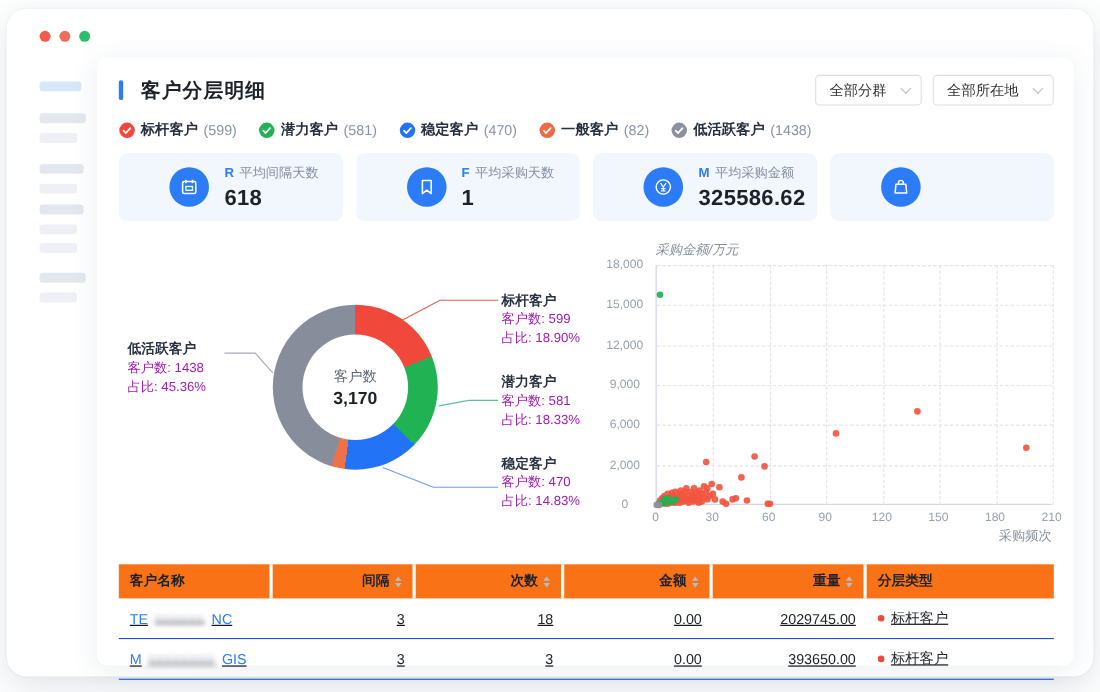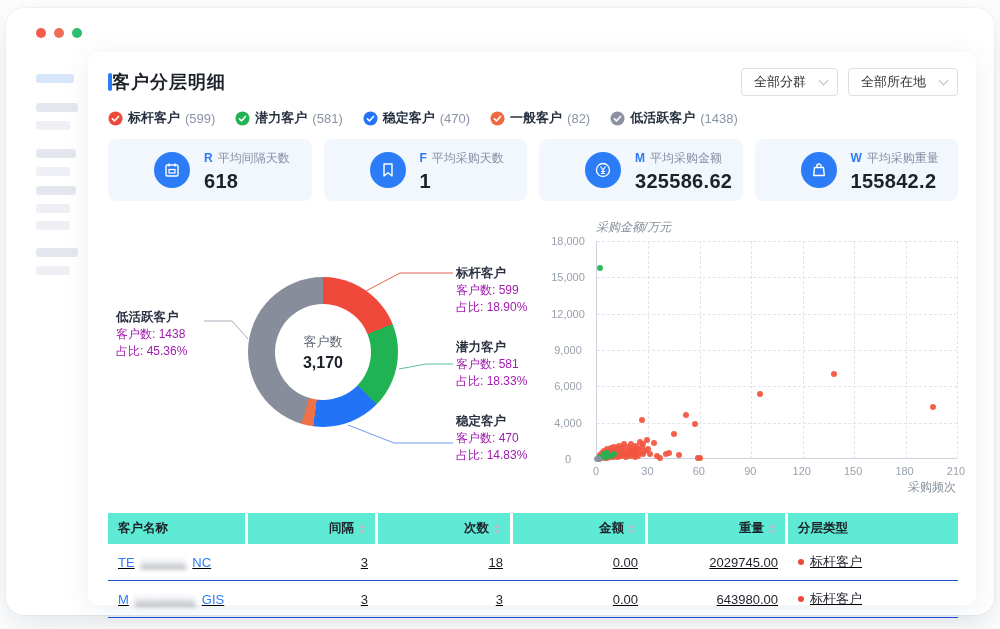--- a/index.html
+++ b/index.html
@@ -12,21 +12,21 @@
   
   .sidebar { position:absolute; left:30px; top:66px; width:56px; }
   .sk { height:9px; border-radius:3px; }
   .sk.blue { background:#d8e6fa; }
   .sk.mid  { background:#e4e7ee; }
   .sk.light{ background:#eef0f5; }
   
   .panel { position:absolute; left:82px; top:44px; right:18px; bottom:10px; background:#fff; border-radius:10px;
            box-shadow:0 4px 24px rgba(56,84,128,.10); padding:16px 18px 10px 20px; }
   .hrow { display:flex; justify-content:space-between; align-items:center; }
-  .twrap { display:flex; align-items:center; gap:0; }
+  .twrap { display:flex; align-items:center; gap:16px; }
   .accent { width:4px; height:18px; background:#2b7cf6; border-radius:2px; }
   .ptitle { font-size:18px; font-weight:bold; color:#1d2129; letter-spacing:1px; }
   .filters { display:flex; gap:10px; }
   .select { height:28px; padding:0 10px 0 12px; border:1px solid #dcdfe6; border-radius:4px; background:#fff;
             display:flex; align-items:center; gap:14px; font-size:13px; color:#303133; cursor:pointer; }
   .chev { width:7px; height:7px; border-right:1.5px solid #b8bec8; border-bottom:1.5px solid #b8bec8;
           transform:rotate(45deg); margin-top:-4px; }
   
   .legend { display:flex; gap:20px; margin-top:13px; align-items:center; }
   .litem { display:flex; align-items:center; gap:5px; cursor:pointer; }
@@ -62,21 +62,21 @@
           border-left:1px solid #ccd3de; border-bottom:1px solid #ccd3de; }
   .gv { position:absolute; top:0; height:218px; border-left:1px dashed #e0e4ed; }
   .gh { position:absolute; left:0; width:360px; border-top:1px dashed #e0e4ed; }
   .ylab { position:absolute; left:0; width:40px; text-align:center; font-size:11px; color:#98a1ad; }
   .xlab { position:absolute; width:30px; text-align:center; font-size:11px; color:#98a1ad; }
   .x-title { position:absolute; right:2px; top:262px; font-size:12px; color:#86909c; }
   .pt { position:absolute; width:6px; height:6px; border-radius:50%; opacity:.92; }
   
   .tbl { margin-top:14px; }
   .t-head, .tr { display:grid; grid-template-columns:140px 130px 135px 135px 140px 1fr; }
-  .th { background:#5eead4; padding:7px 10px; font-size:12.5px; font-weight:bold; color:#1d2129;
+  .th { background:#f97316; padding:7px 10px; font-size:12.5px; font-weight:bold; color:#1d2129;
         display:flex; align-items:center; border-right:3px solid #fff; }
   .th:last-child { border-right:none; }
   .th.num { justify-content:flex-end; }
   .sort { display:inline-flex; flex-direction:column; margin-left:5px; gap:2px; cursor:pointer; }
   .tri-up { width:0; height:0; border-left:3.5px solid transparent; border-right:3.5px solid transparent; border-bottom:4px solid #b6bdc9; }
   .tri-dn { width:0; height:0; border-left:3.5px solid transparent; border-right:3.5px solid transparent; border-top:4px solid #b6bdc9; }
   .tr { border-bottom:1px solid #1d4ed8;text-decoration:underline; }
   .td { padding:9px 10px; font-size:13px; color:#1d2129; display:flex; align-items:center; }
   .td.num { justify-content:flex-end; }
   .namecell { color:#2b7cf6; cursor:pointer; gap:2px; }
@@ -205,24 +205,20 @@
           <span class="cletter">M</span><span class="clabel">平均采购金额</span>
           <div class="cvalue">325586.62</div>
         </span>
       </div>
       <div class="card">
         <span class="cicon">
           <svg width="18" height="18" viewBox="0 0 18 18">
               <path d="M4.5 6.5h9l.8 8h-10.6z" fill="none" stroke="#fff" stroke-width="1.4" stroke-linejoin="round"></path>
               <path d="M6.8 6.5V5.2a2.2 2.2 0 0 1 4.4 0v1.3" fill="none" stroke="#fff" stroke-width="1.3"></path>
             </svg>
-        </span>
-        <span>
-          <span class="cletter">W</span><span class="clabel">平均采购重量</span>
-          <div class="cvalue">155842.2</div>
         </span>
       </div>
     </div>
 
     <div class="charts">
 
       <div class="donutblk">
         <svg class="leaders" width="432" height="282">
           <polyline points="258,74 292,56 345,56" fill="none" stroke="#e2604e" stroke-width="1"></polyline>
           <polyline points="291,152 318,147 345,147" fill="none" stroke="#5bbfa0" stroke-width="1"></polyline>
@@ -359,21 +355,21 @@
         <div class="x-title">采购频次</div>
       <div class="xlab" style="left: 33px; top: 248px;">0</div>
           <div class="xlab" style="left: 84.4286px; top: 248px;">30</div>
           <div class="xlab" style="left: 135.857px; top: 248px;">60</div>
           <div class="xlab" style="left: 187.286px; top: 248px;">90</div>
           <div class="xlab" style="left: 238.714px; top: 248px;">120</div>
           <div class="xlab" style="left: 290.143px; top: 248px;">150</div>
           <div class="xlab" style="left: 341.571px; top: 248px;">180</div>
           <div class="xlab" style="left: 393px; top: 248px;">210</div>
           <div class="ylab" style="top: 236px;">0</div>
-          <div class="ylab" style="top: 199.667px;">4,000</div>
+          <div class="ylab" style="top: 199.667px;">2,000</div>
           <div class="ylab" style="top: 163.333px;">6,000</div>
           <div class="ylab" style="top: 127px;">9,000</div>
           <div class="ylab" style="top: 90.6667px;">12,000</div>
           <div class="ylab" style="top: 54.3333px;">15,000</div>
           <div class="ylab" style="top: 18px;">18,000</div>
         </div>
     </div>
 
     <div class="tbl">
       <div class="t-head">
@@ -430,21 +426,21 @@
           </div>
           <div class="tr">
             <div class="td namecell">
               <span>M</span>
               <span class="masked">oooooooo</span>
               <span>GIS</span>
             </div>
             <div class="td num">3</div>
             <div class="td num">3</div>
             <div class="td num">0.00</div>
-            <div class="td num">643980.00</div>
+            <div class="td num">393650.00</div>
             <div class="td">
               <span class="typedot" style="background: rgb(240, 72, 59);"></span>
               <span>标杆客户</span>
             </div>
           </div>
         </div>
     </div>
 
   </div>
 </div>

